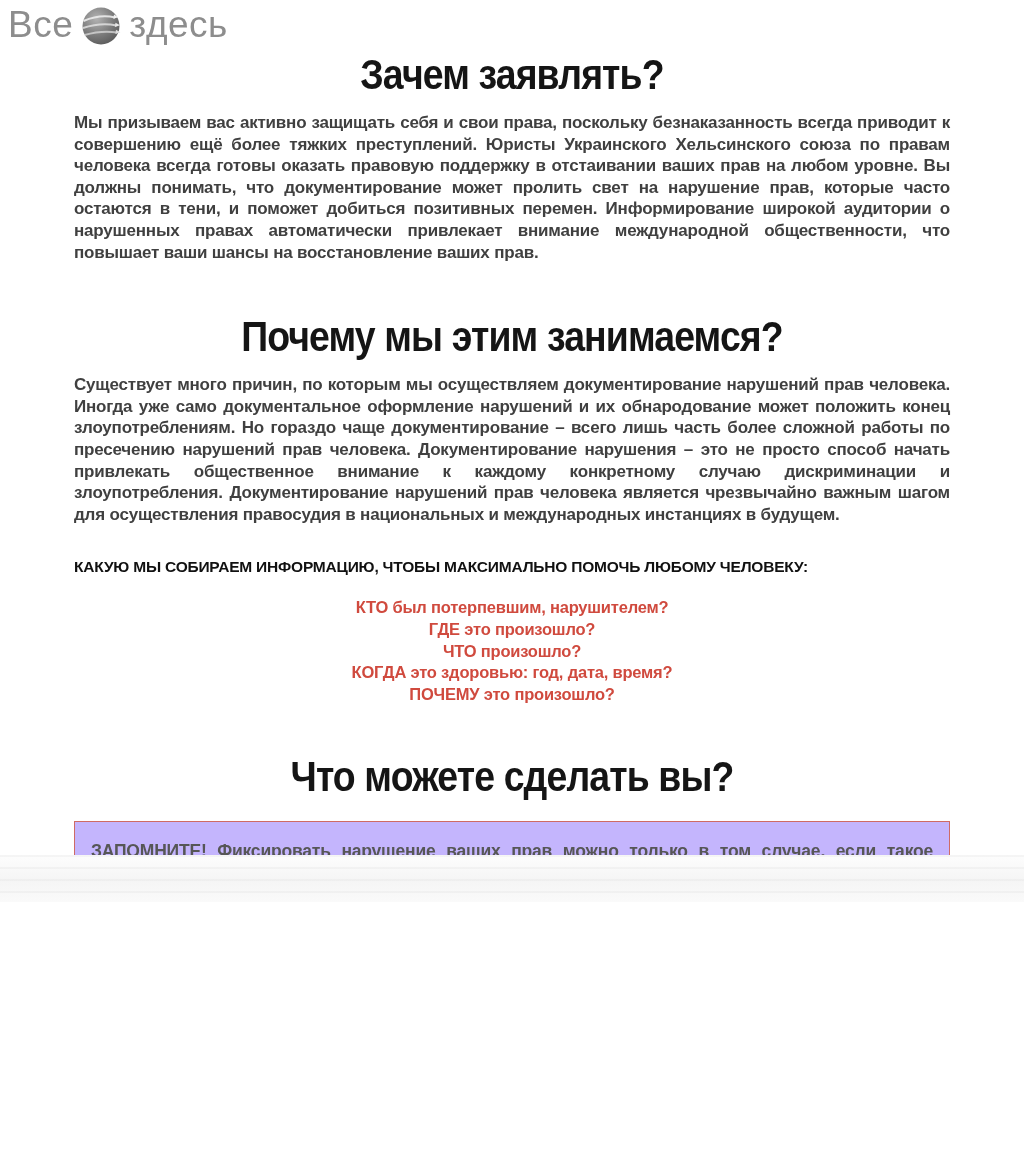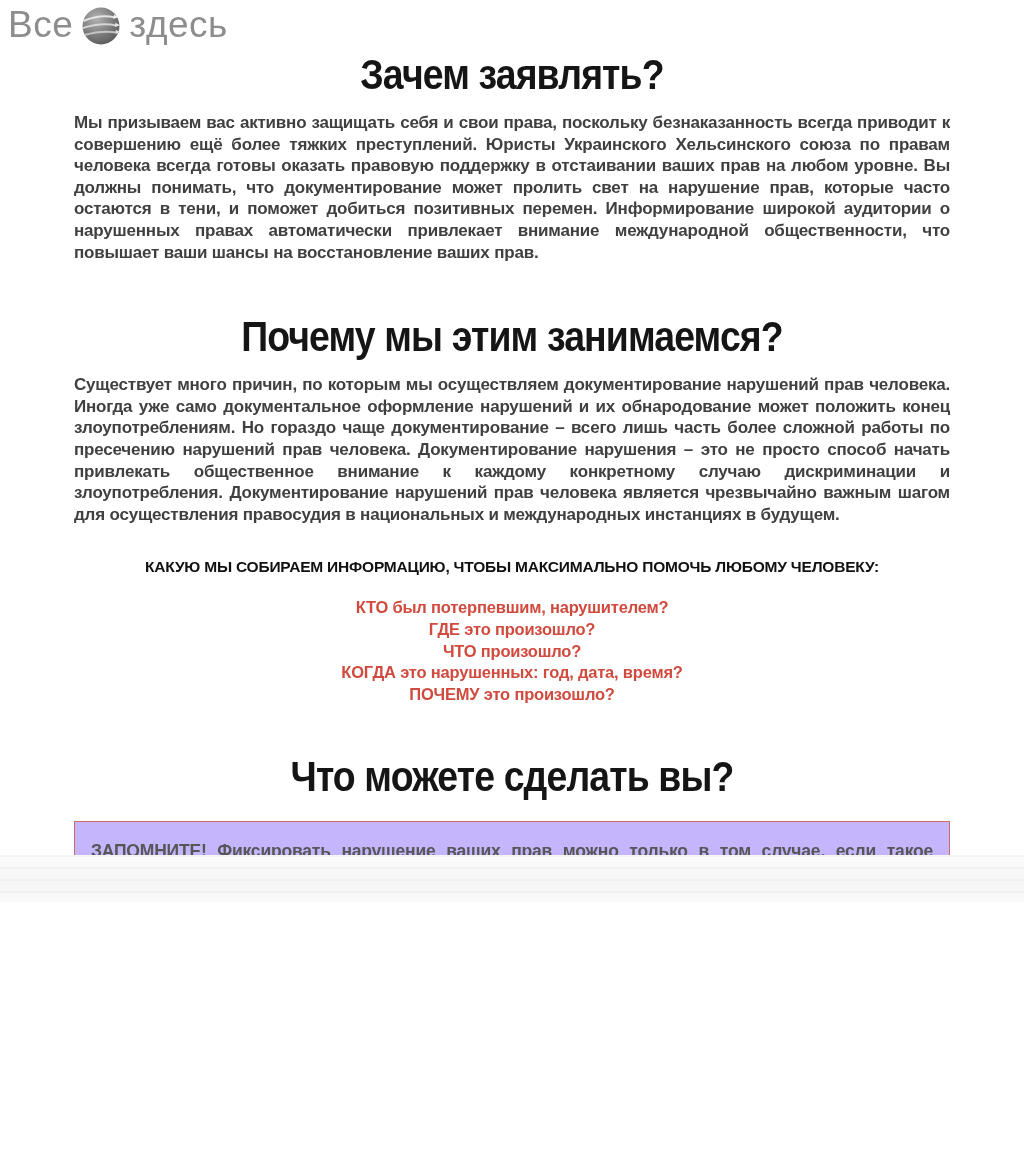--- a/index.html
+++ b/index.html
@@ -62,21 +62,21 @@
     line-height: 21.6px;
     font-weight: bold;
     letter-spacing: -0.2px;
     color: #c75149;
     text-align: justify;
   }
   .t2 { margin-top: 51px; }
   .t3 { margin-top: 49px; }
   .mini-heading {
     margin-top: 33px;
-    text-align: center;
+    text-align: left;
     font-size: 15.5px;
     line-height: 18px;
     font-weight: bold;
     letter-spacing: -0.2px;
     color: #111111;
   }
   .questions {
     margin-top: 21px;
     text-align: center;
     list-style: none;
@@ -171,21 +171,21 @@
     <h1 class="section-title">Зачем заявлять?</h1>
     <p class="body-par">Мы призываем вас активно защищать себя и свои права, поскольку безнаказанность всегда приводит к совершению ещё более тяжких преступлений. Юристы Украинского Хельсинского союза по правам человека всегда готовы оказать правовую поддержку в отстаивании ваших прав на любом уровне. Вы должны понимать, что документирование может пролить свет на нарушение прав, которые часто остаются в тени, и поможет добиться позитивных перемен. Информирование широкой аудитории о нарушенных правах автоматически привлекает внимание международной общественности, что повышает ваши шансы на восстановление ваших прав.</p>
 
     <h1 class="section-title t2">Почему мы этим занимаемся?</h1>
     <p class="body-par">Существует много причин, по которым мы осуществляем документирование нарушений прав человека. Иногда уже само документальное оформление нарушений и их обнародование может положить конец злоупотреблениям. Но гораздо чаще документирование – всего лишь часть более сложной работы по пресечению нарушений прав человека. Документирование нарушения – это не просто способ начать привлекать общественное внимание к каждому конкретному случаю дискриминации и злоупотребления. Документирование нарушений прав человека является чрезвычайно важным шагом для осуществления правосудия в национальных и международных инстанциях в будущем.</p>
     <p class="mini-heading">КАКУЮ МЫ СОБИРАЕМ ИНФОРМАЦИЮ, ЧТОБЫ МАКСИМАЛЬНО ПОМОЧЬ ЛЮБОМУ ЧЕЛОВЕКУ:</p>
     <ul class="questions">
       <li>КТО был потерпевшим, нарушителем?</li>
       <li>ГДЕ это произошло?</li>
       <li>ЧТО произошло?</li>
-      <li>КОГДА это нарушенных: год, дата, время?</li>
+      <li>КОГДА это здоровью: год, дата, время?</li>
       <li>ПОЧЕМУ это произошло?</li>
     </ul>
 
     <h1 class="section-title t3">Что можете сделать вы?</h1>
     <div class="remember-box">
       <p>ЗАПОМНИТЕ! Фиксировать нарушение ваших прав можно только в том случае, если такое фиксирование не повлечет за собой причинение ущерба вашему здоровью и/или жизни.</p>
     </div>
     <ul class="bullets">
       <li>
         <span class="diamond">◆</span>

